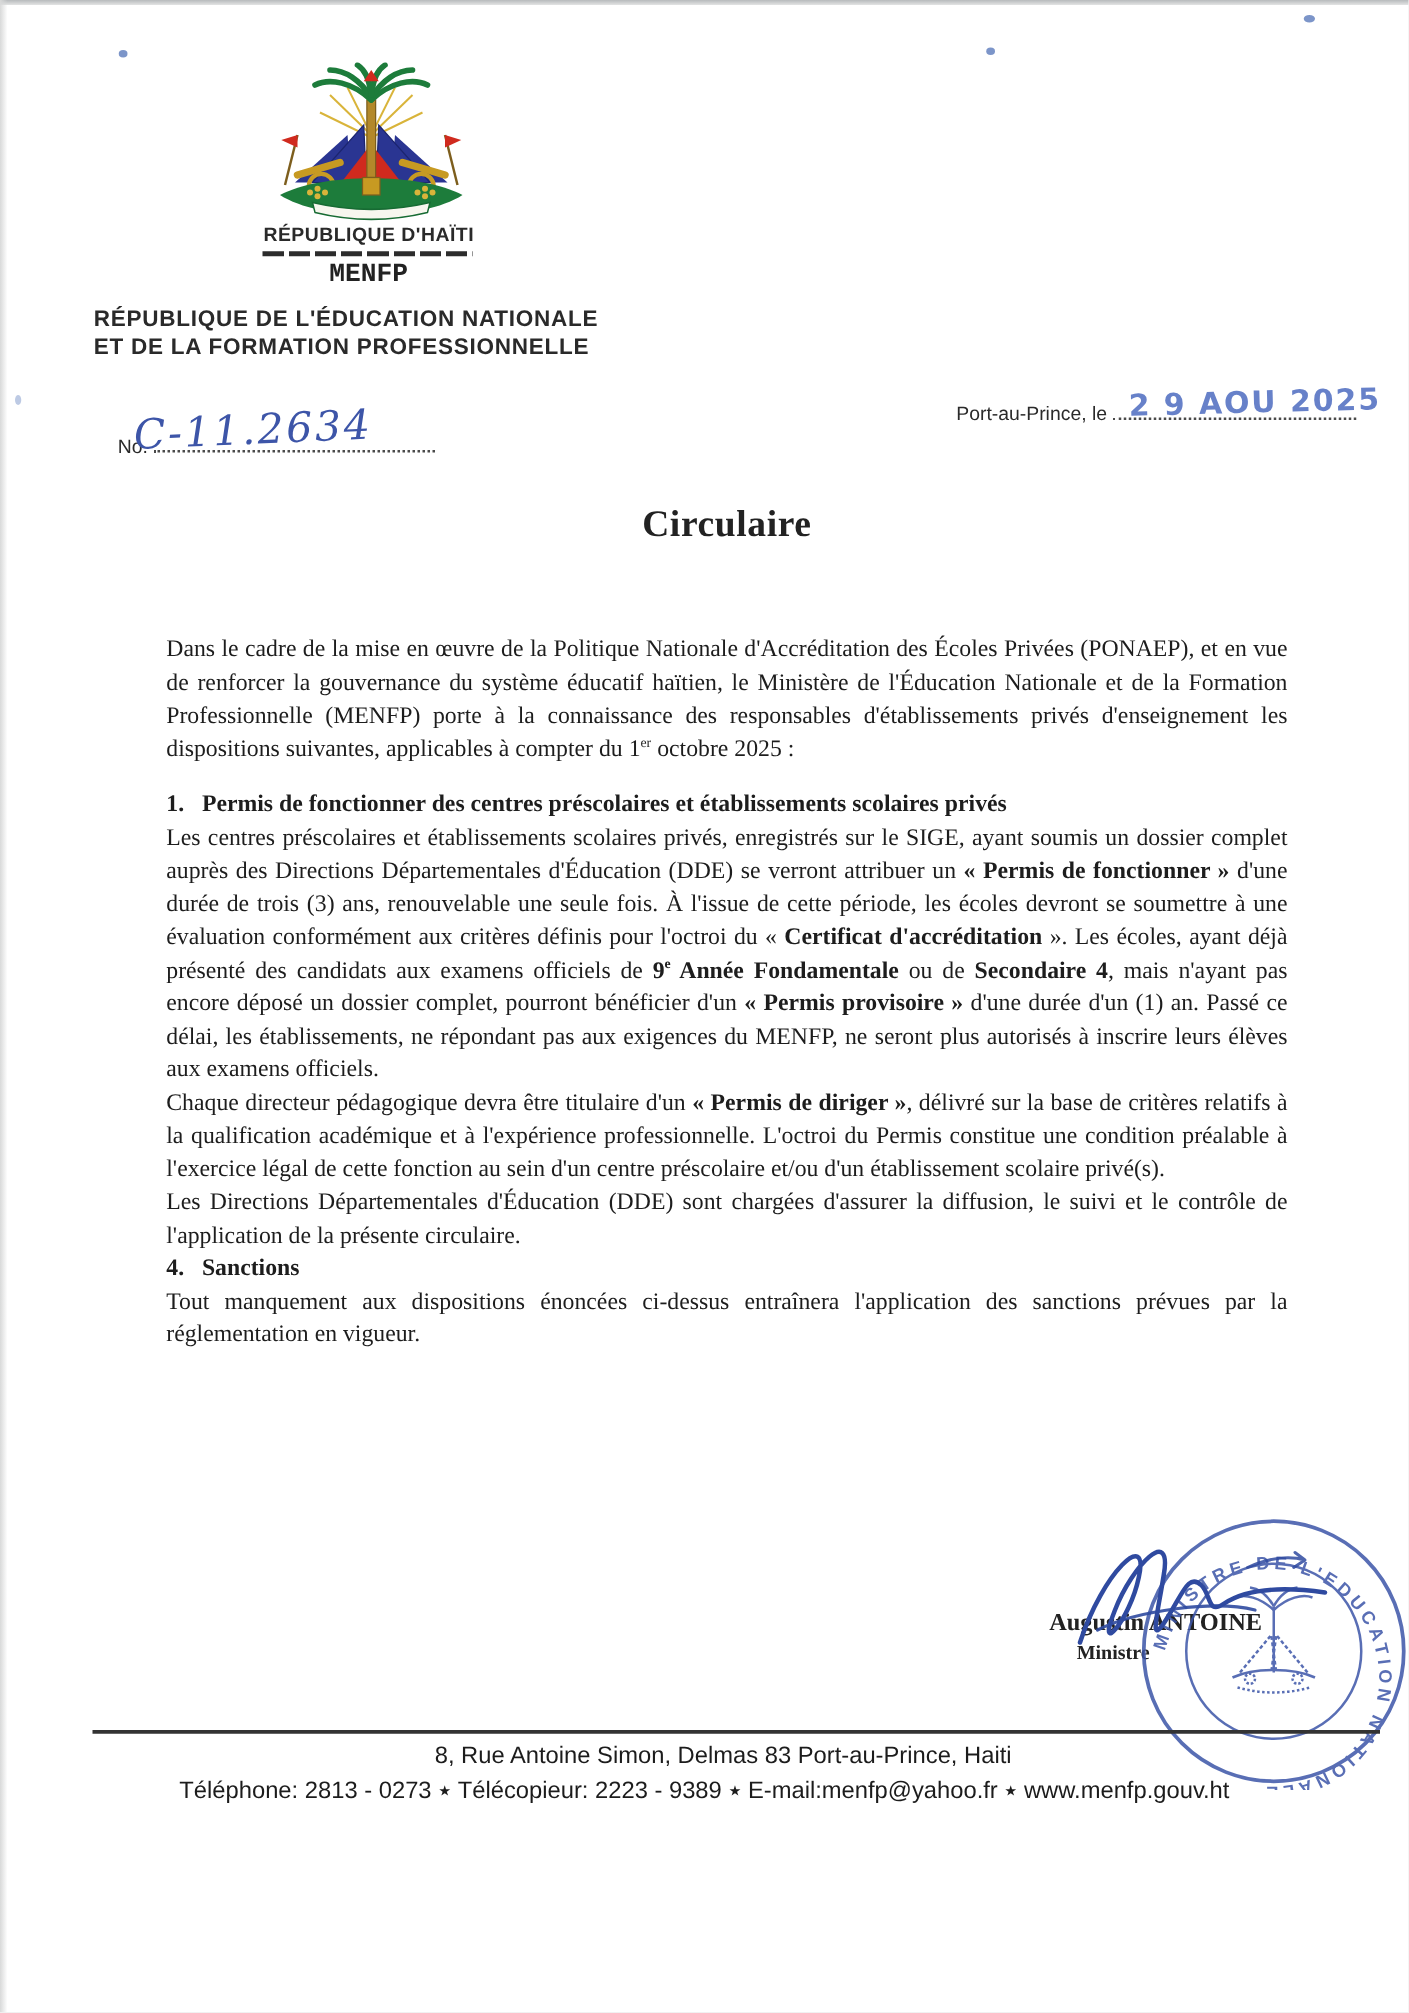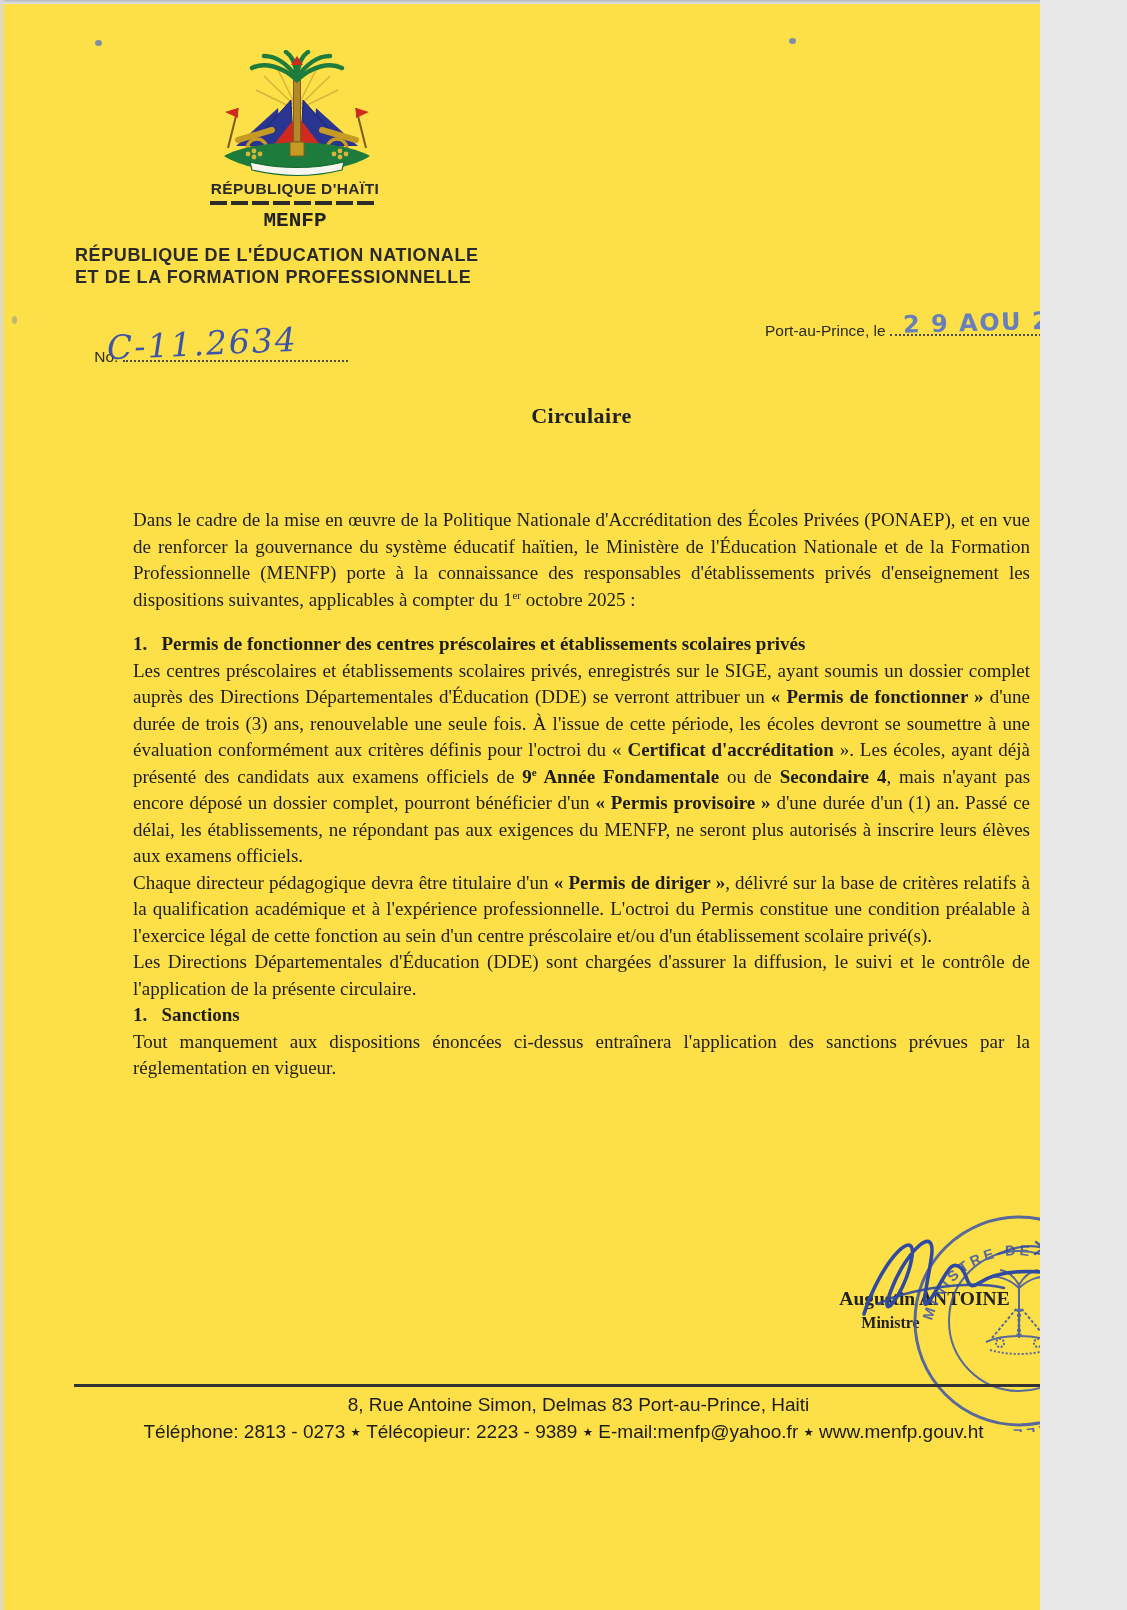--- a/index.html
+++ b/index.html
@@ -1,18 +1,18 @@
 <!DOCTYPE html>
 <html><head>
 <meta charset="utf-8">
 <style>
   html,body{margin:0;padding:0;background:#e8e8e8;}
   .page{
-    position:relative; width:1040px; height:1610px;
-    background:#fde047; overflow:hidden;
+    position:relative; width:1127px; height:1610px;
+    background:#ffffff; overflow:hidden;
     font-family:"Liberation Serif", serif; color:#1e1e1e;
   }
   
   .scan-edge-top{position:absolute;top:0;left:0;width:1127px;height:4px;
     background:linear-gradient(180deg,#b7babc,#e3e4e4);}
   .scan-edge-left{position:absolute;top:0;left:0;width:6px;height:1610px;
     background:linear-gradient(90deg,#d8d9d9,rgba(255,255,255,0));}
   .speck{position:absolute;border-radius:50%;background:#5b7abc;opacity:.8;}
 
   
@@ -39,21 +39,21 @@
   .number-row{position:absolute;left:71px;top:348px;width:300px;
     font-family:"Liberation Sans",sans-serif;font-size:15.5px;color:#2a2a2a;text-align:center;}
   .number-row .dots{display:inline-block;width:225px;border-bottom:2px dotted #4a4a4a;
     height:12px;vertical-align:baseline;}
   .number-hand{position:absolute;left:36px;top:-24px;
     font-family:"DejaVu Serif",serif;font-style:italic;font-size:33px;
     color:#3d55a8;letter-spacing:2px;transform:rotate(-2.5deg);white-space:nowrap;}
 
   
   .doc-title{position:absolute;left:133px;top:403px;width:897px;text-align:center;
-    font-weight:700;font-size:22px;letter-spacing:.5px;color:#222;}
+    font-weight:700;font-size:30px;letter-spacing:.5px;color:#222;}
   .doc-subtitle{position:absolute;left:110px;top:442px;width:943px;text-align:center;
     font-weight:700;font-size:18.5px;line-height:24px;color:#222;}
 
   
   .doc-body{position:absolute;left:133px;top:507px;width:897px;
     font-size:19px;line-height:26.5px;color:#1d1d1d;}
   .doc-body .b-p{text-align:justify;margin:0;}
   .doc-body .b-h{font-weight:700;white-space:pre-wrap;margin:0;}
   .doc-body > :nth-child(2){margin-top:18px;}   
   .doc-body > :nth-child(10){margin-top:26px;}  
@@ -172,21 +172,21 @@
   </div>
 
   <div class="doc-title">Circulaire</div>
 
   <div class="doc-body">
       <div class="b-p"><span>Dans le cadre de la mise en œuvre de la Politique Nationale d'Accréditation des Écoles Privées (PONAEP), et en vue de renforcer la gouvernance du système éducatif haïtien, le Ministère de l'Éducation Nationale et de la Formation Professionnelle (MENFP) porte à la connaissance des responsables d'établissements privés d'enseignement les dispositions suivantes, applicables à compter du 1</span><sup>er</sup><span> octobre 2025 :</span></div>
       <div class="b-h"><span class="bold">1.   Permis de fonctionner des centres préscolaires et établissements scolaires privés</span></div>
       <div class="b-p"><span>Les centres préscolaires et établissements scolaires privés, enregistrés sur le SIGE, ayant soumis un dossier complet auprès des Directions Départementales d'Éducation (DDE) se verront attribuer un </span><span class="bold">« Permis de fonctionner »</span><span> d'une durée de trois (3) ans, renouvelable une seule fois. À l'issue de cette période, les écoles devront se soumettre à une évaluation conformément aux critères définis pour l'octroi du « </span><span class="bold">Certificat d'accréditation</span><span> ». Les écoles, ayant déjà présenté des candidats aux examens officiels de </span><span class="bold">9</span><sup class="bold">e</sup><span class="bold"> Année Fondamentale</span><span> ou de </span><span class="bold">Secondaire 4</span><span>, mais n'ayant pas encore déposé un dossier complet, pourront bénéficier d'un </span><span class="bold">« Permis provisoire »</span><span> d'une durée d'un (1) an. Passé ce délai, les établissements, ne répondant pas aux exigences du MENFP, ne seront plus autorisés à inscrire leurs élèves aux examens officiels.</span></div>
       <div class="b-p"><span>Chaque directeur pédagogique devra être titulaire d'un </span><span class="bold">« Permis de diriger »</span><span>, délivré sur la base de critères relatifs à la qualification académique et à l'expérience professionnelle. L'octroi du Permis constitue une condition préalable à l'exercice légal de cette fonction au sein d'un centre préscolaire et/ou d'un établissement scolaire privé(s).</span></div>
       <div class="b-p"><span>Les Directions Départementales d'Éducation (DDE) sont chargées d'assurer la diffusion, le suivi et le contrôle de l'application de la présente circulaire.</span></div>
-      <div class="b-h"><span class="bold">1.   Sanctions</span></div>
+      <div class="b-h"><span class="bold">4.   Sanctions</span></div>
       <div class="b-p"><span>Tout manquement aux dispositions énoncées ci-dessus entraînera l'application des sanctions prévues par la réglementation en vigueur.</span></div>
     </div>
 
   <div class="sig-name">Augustin ANTOINE</div>
   <div class="sig-role">Ministre</div>
 
   <div class="stamp-wrap">
     <svg viewBox="0 0 222 222" width="222" height="222">
       <g opacity="0.85">
         <circle cx="111" cy="111" r="104" fill="none" stroke="#3c55a8" stroke-width="3"></circle>

